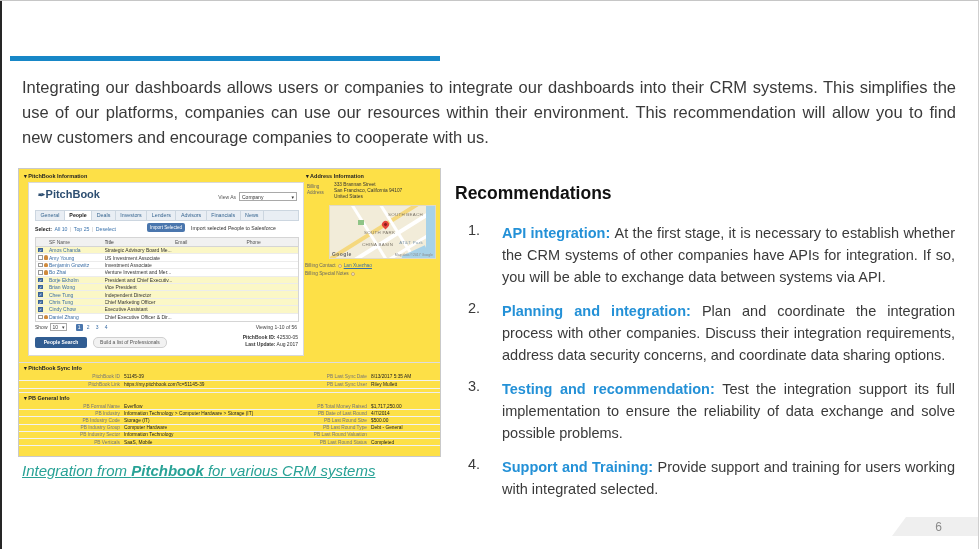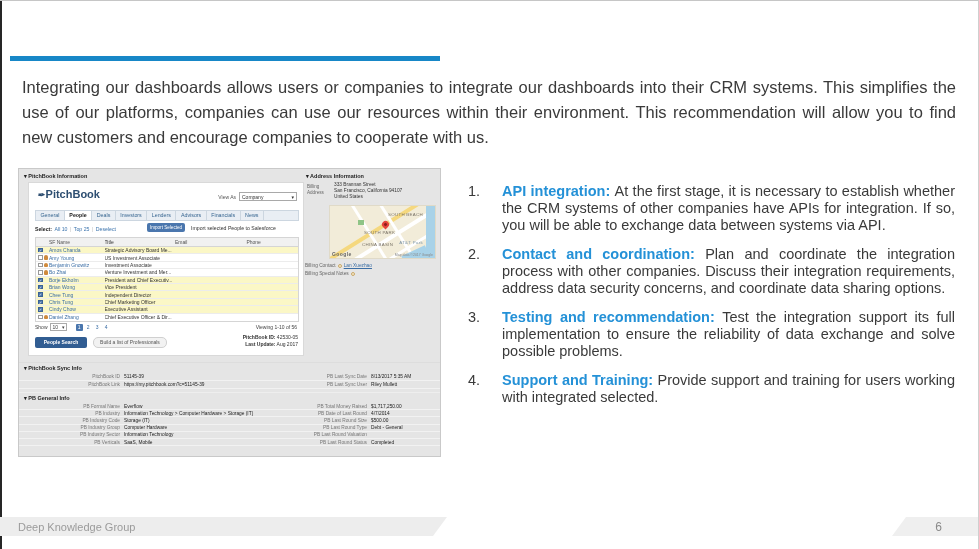--- a/index.html
+++ b/index.html
@@ -10,21 +10,21 @@
 
   
   .title { position:absolute; left:40px; top:22px; font-size:24px; font-weight:bold; color:#1d97d4; }
   .title-rule { position:absolute; left:10px; top:55px; width:430px; height:5px; background:#1787c7; }
 
   
   .intro { position:absolute; left:22px; top:74px; width:934px; font-size:16.5px; line-height:25px;
            color:#3a3a3a; text-align:justify; }
 
   
-  .shot { position:absolute; left:18px; top:167px; width:423px; height:289px; background:#e5e5e5;
+  .shot { position:absolute; left:18px; top:167px; width:423px; height:289px; background:#fde047;
           border:1px solid #c9c9c9; font-size:5px; color:#333; }
   .sec-h { position:absolute; font-size:5.5px; font-weight:bold; color:#222; white-space:nowrap; }
   #h-pbinfo { left:5px; top:4px; }
   #h-addr  { left:287px; top:4px; }
   #h-sync  { left:5px; top:196px; }
   #h-gen   { left:5px; top:226px; }
   .hr1 { position:absolute; left:0; top:193px; width:100%; border-top:1px solid #ddd; }
   .hr2 { position:absolute; left:0; top:223px; width:100%; border-top:1px solid #eee; }
 
   .pb-panel { position:absolute; left:9px; top:13px; width:276px; height:174px; border:1px solid #d9d9d9; background:#fff; }
@@ -120,21 +120,21 @@
   
   .caption { position:absolute; left:22px; top:461px; font-size:15px; font-style:italic; color:#28a296;
              text-decoration:underline; }
   .caption b { font-weight:bold; }
 
   
   .rec { position:absolute; left:455px; top:182px; width:500px; }
   .rec-heading { font-size:17.5px; font-weight:bold; color:#111; margin-bottom:18px; }
   .rec-item { display:flex; margin-bottom:12px; }
   .rec-num { width:47px; padding-left:13px; font-size:14.5px; line-height:16.5px; color:#3a3a3a; flex:none; }
-  .rec-text { flex:1; font-size:14.5px; line-height:17px; color:#3a3a3a; text-align:justify; }
+  .rec-text { flex:1; font-size:14.5px; line-height:22px; color:#3a3a3a; text-align:justify; }
   .rec-lead { color:#2491d7; font-weight:bold; }
 
   
   .footer-left { position:absolute; left:0; bottom:13px; width:447px; height:19px; background:#ededed;
                  clip-path:polygon(0 0, 100% 0, calc(100% - 14px) 100%, 0 100%);
                  display:flex; align-items:center; padding-left:18px; font-size:11px; color:#9b9b9b; }
   .footer-right { position:absolute; right:0; bottom:13px; width:86px; height:19px; background:#efefef;
                   clip-path:polygon(14px 0, 100% 0, 100% 100%, 0 100%);
                   display:flex; align-items:center; justify-content:flex-end; padding-right:36px;
                   font-size:12px; color:#8a8a8a; }
@@ -401,41 +401,42 @@
         </div>
         <div class="info-row">
           <span class="il">PB Verticals</span>
           <span class="iv">SaaS, Mobile</span>
           <span class="il il2">PB Last Round Status</span>
           <span class="iv">Completed</span>
         </div>
       </div>
   </div>
 
+  <div class="caption">
+    <span>Integration from </span><b>Pitchbook</b><span> for various CRM systems</span>
+  </div>
 
   <div class="rec">
+    <div class="rec-heading">Recommendations</div>
     <div>
         <div class="rec-item">
           <div class="rec-num">1.</div>
           <div class="rec-text"><span class="rec-lead">API integration: </span><span>At the first stage, it is necessary to establish whether the CRM systems of other companies have APIs for integration. If so, you will be able to exchange data between systems via API.</span></div>
         </div>
         <div class="rec-item">
           <div class="rec-num">2.</div>
-          <div class="rec-text"><span class="rec-lead">Contact and coordination: </span><span>Plan and coordinate the integration process with other companies. Discuss their integration requirements, address data security concerns, and coordinate data sharing options.</span></div>
+          <div class="rec-text"><span class="rec-lead">Planning and integration: </span><span>Plan and coordinate the integration process with other companies. Discuss their integration requirements, address data security concerns, and coordinate data sharing options.</span></div>
         </div>
         <div class="rec-item">
           <div class="rec-num">3.</div>
           <div class="rec-text"><span class="rec-lead">Testing and recommendation: </span><span>Test the integration support its full implementation to ensure the reliability of data exchange and solve possible problems.</span></div>
         </div>
         <div class="rec-item">
           <div class="rec-num">4.</div>
           <div class="rec-text"><span class="rec-lead">Support and Training: </span><span>Provide support and training for users working with integrated selected.</span></div>
         </div>
       </div>
   </div>
 
-  <div class="footer-left">
-    <span>Deep Knowledge Group</span>
-  </div>
   <div class="footer-right">
     <span>6</span>
   </div>
 </div>
 
 </body></html>

